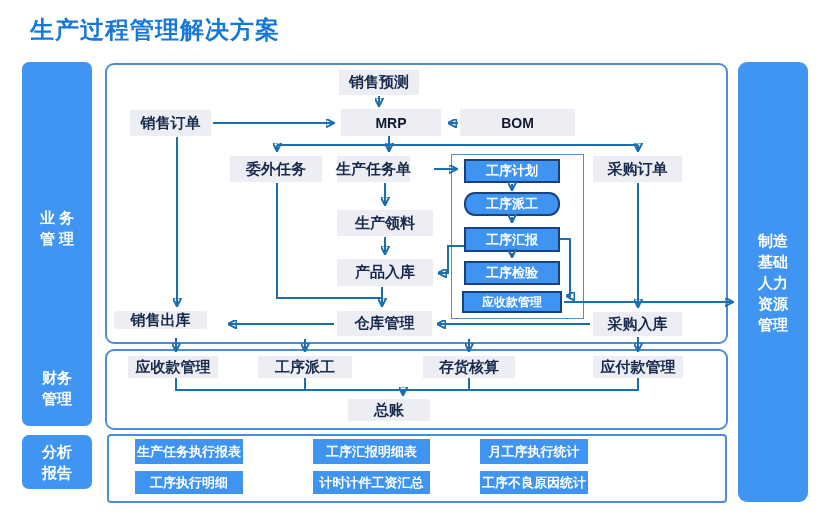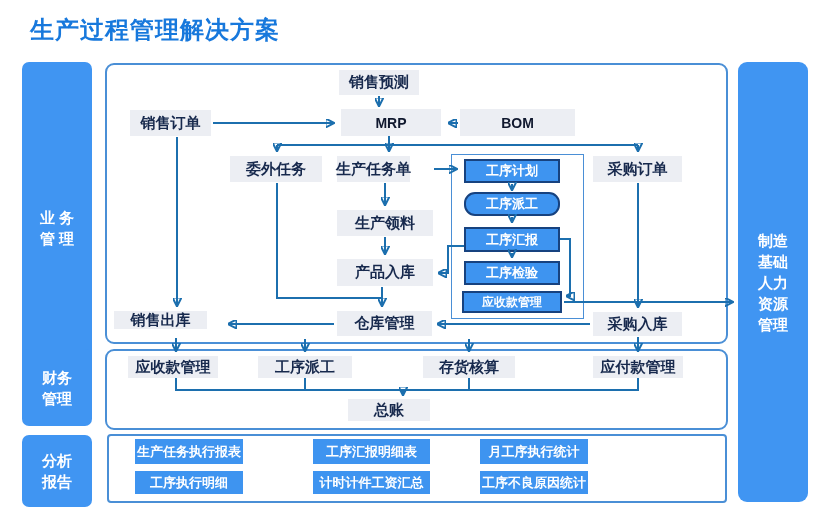--- a/index.html
+++ b/index.html
@@ -35,21 +35,21 @@
   <div class="inner-ctr" style="left:451px;top:154px;width:131px;height:163px;"></div>
 
   <div class="sb" style="left:22px;top:62px;width:70px;height:332px;">
     <span>业 务</span>
     <span>管 理</span>
   </div>
   <div class="sb" style="left:22px;top:349px;width:70px;height:77px;">
     <span>财务</span>
     <span>管理</span>
   </div>
-  <div class="sb" style="left:22px;top:435px;width:70px;height:72px;">
+  <div class="sb" style="left:22px;top:435px;width:70px;height:54px;">
     <span>分析</span>
     <span>报告</span>
   </div>
   <div class="sb" style="left:738px;top:62px;width:70px;height:440px;border-radius:9px;">
     <span>制造</span>
     <span>基础</span>
     <span>人力</span>
     <span>资源</span>
     <span>管理</span>
   </div>

